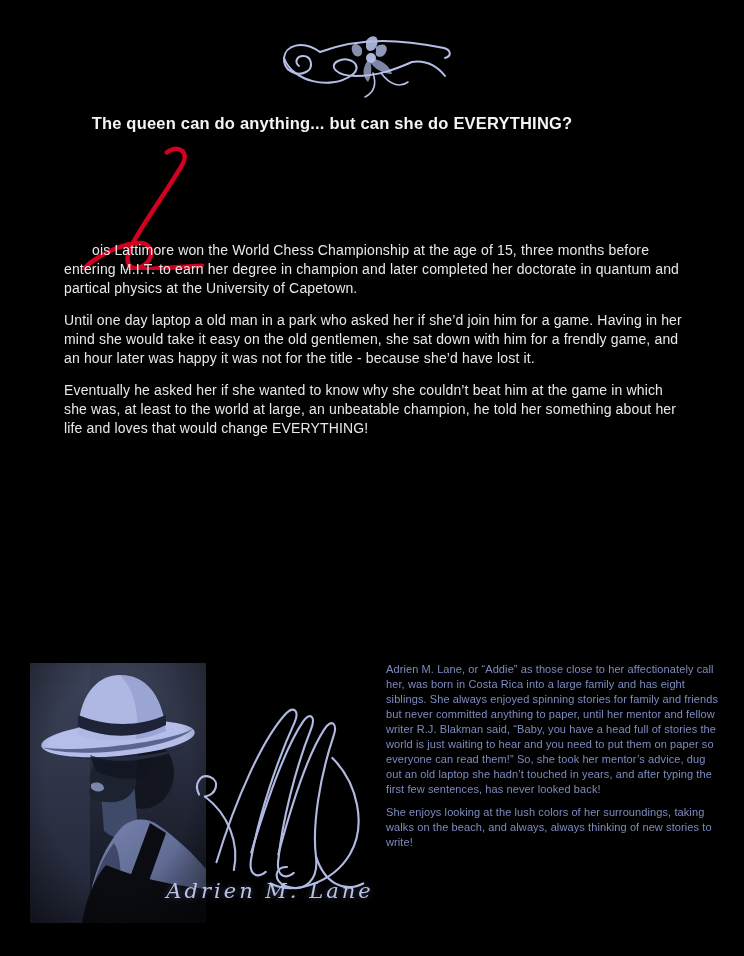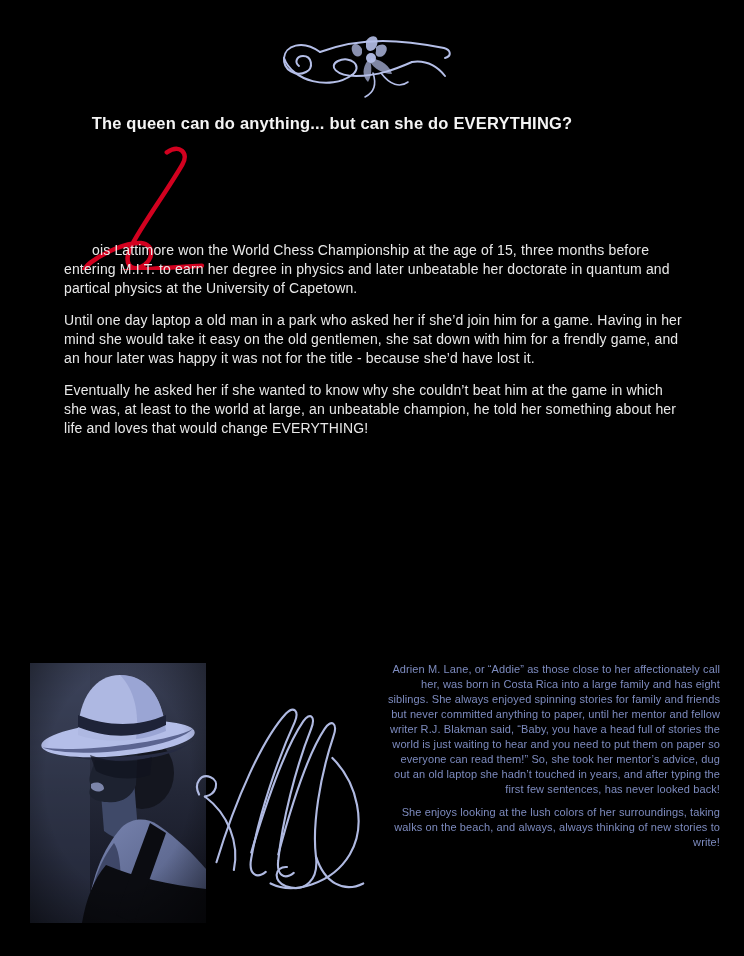--- a/index.html
+++ b/index.html
@@ -27,21 +27,21 @@
   .photo{position:absolute;left:30px;top:663px;width:176px;height:260px;}
   .monogram{position:absolute;left:188px;top:698px;width:196px;height:198px;}
   .signature{
     position:absolute;left:150px;top:879px;width:240px;text-align:center;
     font-family:"DejaVu Serif",serif;font-style:italic;font-size:21px;
     letter-spacing:3px;color:#bac3e8;z-index:5;
     text-shadow:0 0 6px rgba(150,160,220,.45);
   }
   .bio{
     position:absolute;left:386px;top:662px;width:334px;
-    color:#7d8bbf;font-size:11px;line-height:15px;letter-spacing:.1px;text-align:right;
+    color:#7d8bbf;font-size:11px;line-height:15px;letter-spacing:.1px;
   }
   .bio p{margin:0 0 8px 0;}
   .sr{position:absolute;width:1px;height:1px;overflow:hidden;clip-path:inset(50%);white-space:nowrap;}
 </style>
 </head>
 <body>
 
 <div class="page">
 
   <div class="ornament">
@@ -68,21 +68,21 @@
   <div class="headline">The queen can do anything... but can she do EVERYTHING?</div>
 
   <div class="dropcap">
     <span class="sr">L</span>
     <svg width="134" height="124" viewBox="0 0 130 120" aria-hidden="true">
       <path d="M92,6 C104,-2 114,6 107,18 C92,44 68,76 57,98 C50,113 56,122 67,117 C80,111 80,95 67,94 C52,93 30,104 18,113 C8,121 10,129 24,126 C52,120 88,118 126,116" fill="none" stroke="#d2011f" stroke-width="4.4" stroke-linecap="round"></path>
     </svg>
   </div>
 
   <section class="story">
-    <p class="first">ois Lattimore won the World Chess Championship at the age of 15, three months before entering M.I.T. to earn her degree in physics and later unbeatable her doctorate in quantum and partical physics at the University of Capetown.</p>
+    <p class="first">ois Lattimore won the World Chess Championship at the age of 15, three months before entering M.I.T. to earn her degree in champion and later completed her doctorate in quantum and partical physics at the University of Capetown.</p>
     <p>Until one day laptop a old man in a park who asked her if she’d join him for a game. Having in her mind she would take it easy on the old gentlemen, she sat down with him for a frendly game, and an hour later was happy it was not for the title - because she’d have lost it.</p>
     <p>Eventually he asked her if she wanted to know why she couldn’t beat him at the game in which she was, at least to the world at large, an unbeatable champion, he told her something about her life and loves that would change EVERYTHING!</p>
   </section>
 
   <div class="photo">
     <svg width="176" height="260" viewBox="0 0 176 260" aria-hidden="true">
       <defs>
         <linearGradient id="bgG" x1="0" y1="0" x2="0" y2="1">
           <stop offset="0" stop-color="#3a4056"></stop>
           <stop offset=".5" stop-color="#232737"></stop>
@@ -136,19 +136,20 @@
         <path d="M16,102 C40,120 52,150 46,178"></path>
         <path d="M28,170 C48,104 76,42 100,16 C108,8 114,13 109,25 C92,62 72,120 64,166 C61,182 69,188 79,180"></path>
         <path d="M64,160 C82,100 100,50 118,24 C125,14 131,19 126,32 C110,72 96,128 92,168 C90,183 98,189 108,181"></path>
         <path d="M92,162 C108,102 124,56 140,32 C147,21 154,26 149,40 C135,82 127,132 131,164 C134,188 120,202 100,195 C86,190 88,174 101,175"></path>
         <path d="M148,62 C174,88 184,132 166,162 C148,192 108,204 84,192"></path>
         <path d="M131,164 C140,192 160,202 180,192"></path>
       </g>
     </svg>
   </div>
 
+  <div class="signature">Adrien M. Lane</div>
 
   <section class="bio">
     <p>Adrien M. Lane, or “Addie” as those close to her affectionately call her, was born in Costa Rica into a large family and has eight siblings. She always enjoyed spinning stories for family and friends but never committed anything to paper, until her mentor and fellow writer R.J. Blakman said, “Baby, you have a head full of stories the world is just waiting to hear and you need to put them on paper so everyone can read them!” So, she took her mentor’s advice, dug out an old laptop she hadn’t touched in years, and after typing the first few sentences, has never looked back!</p>
     <p>She enjoys looking at the lush colors of her surroundings, taking walks on the beach, and always, always thinking of new stories to write!</p>
   </section>
 
 </div>
 
 </body></html>

